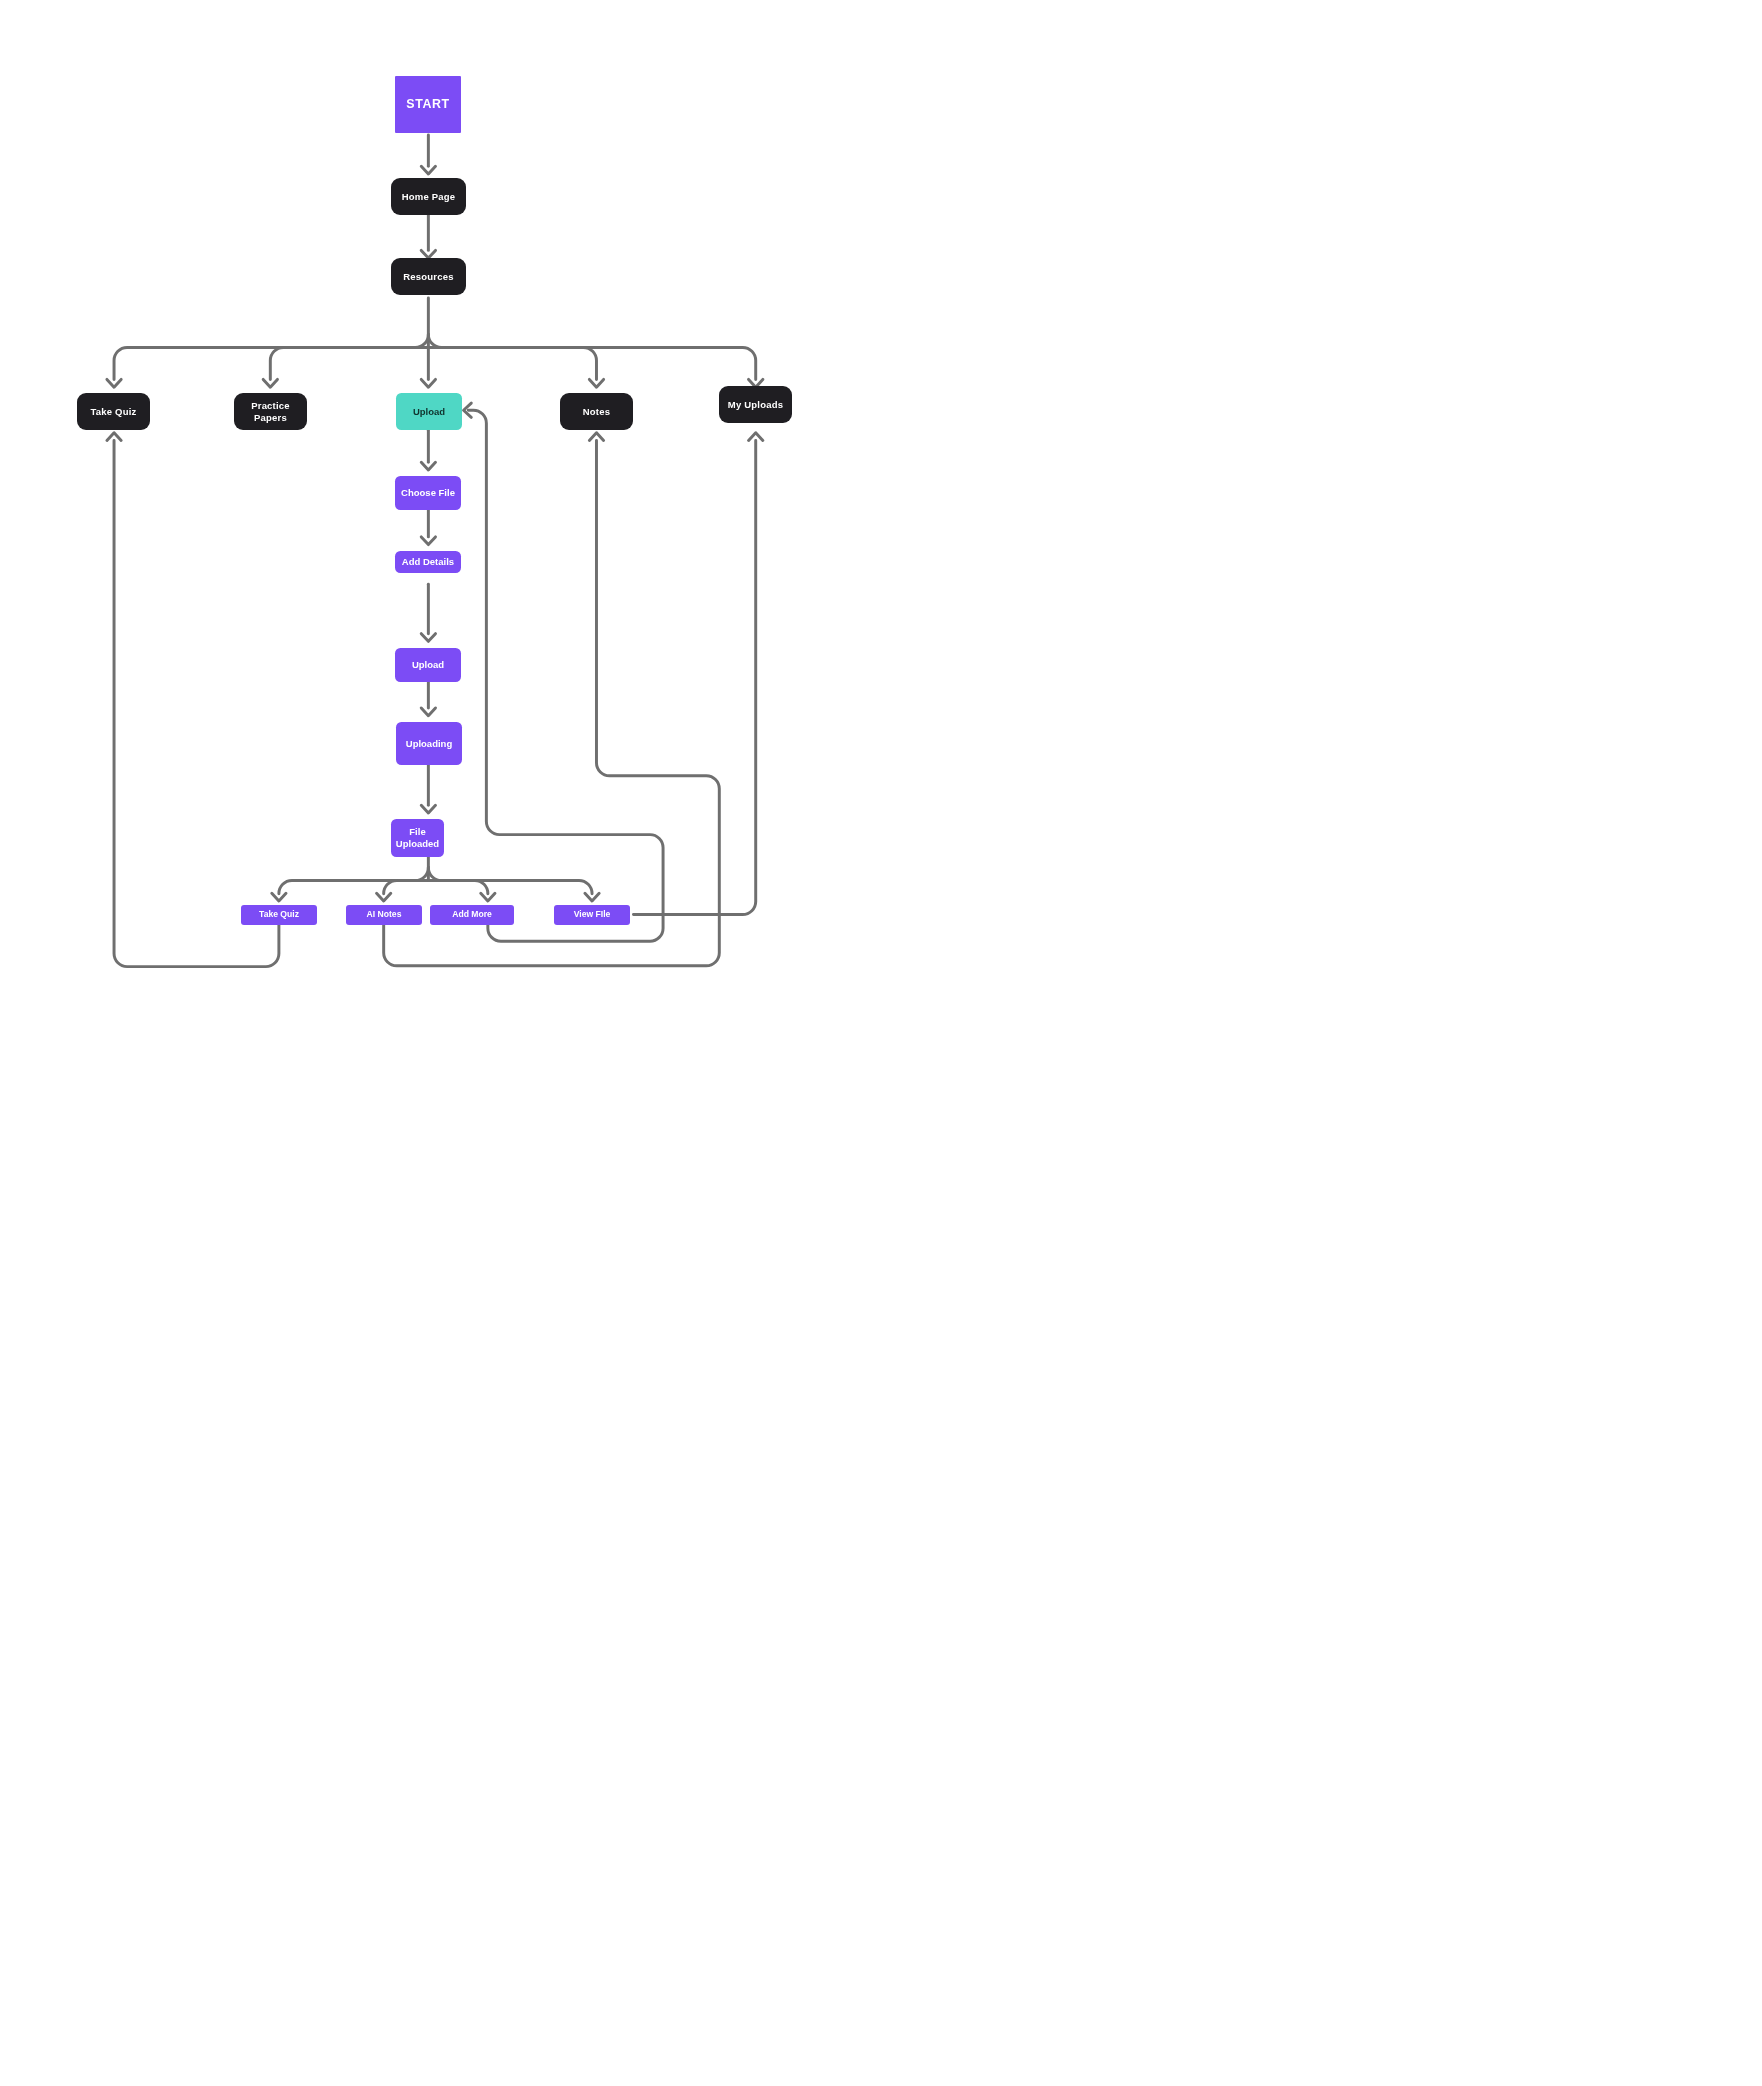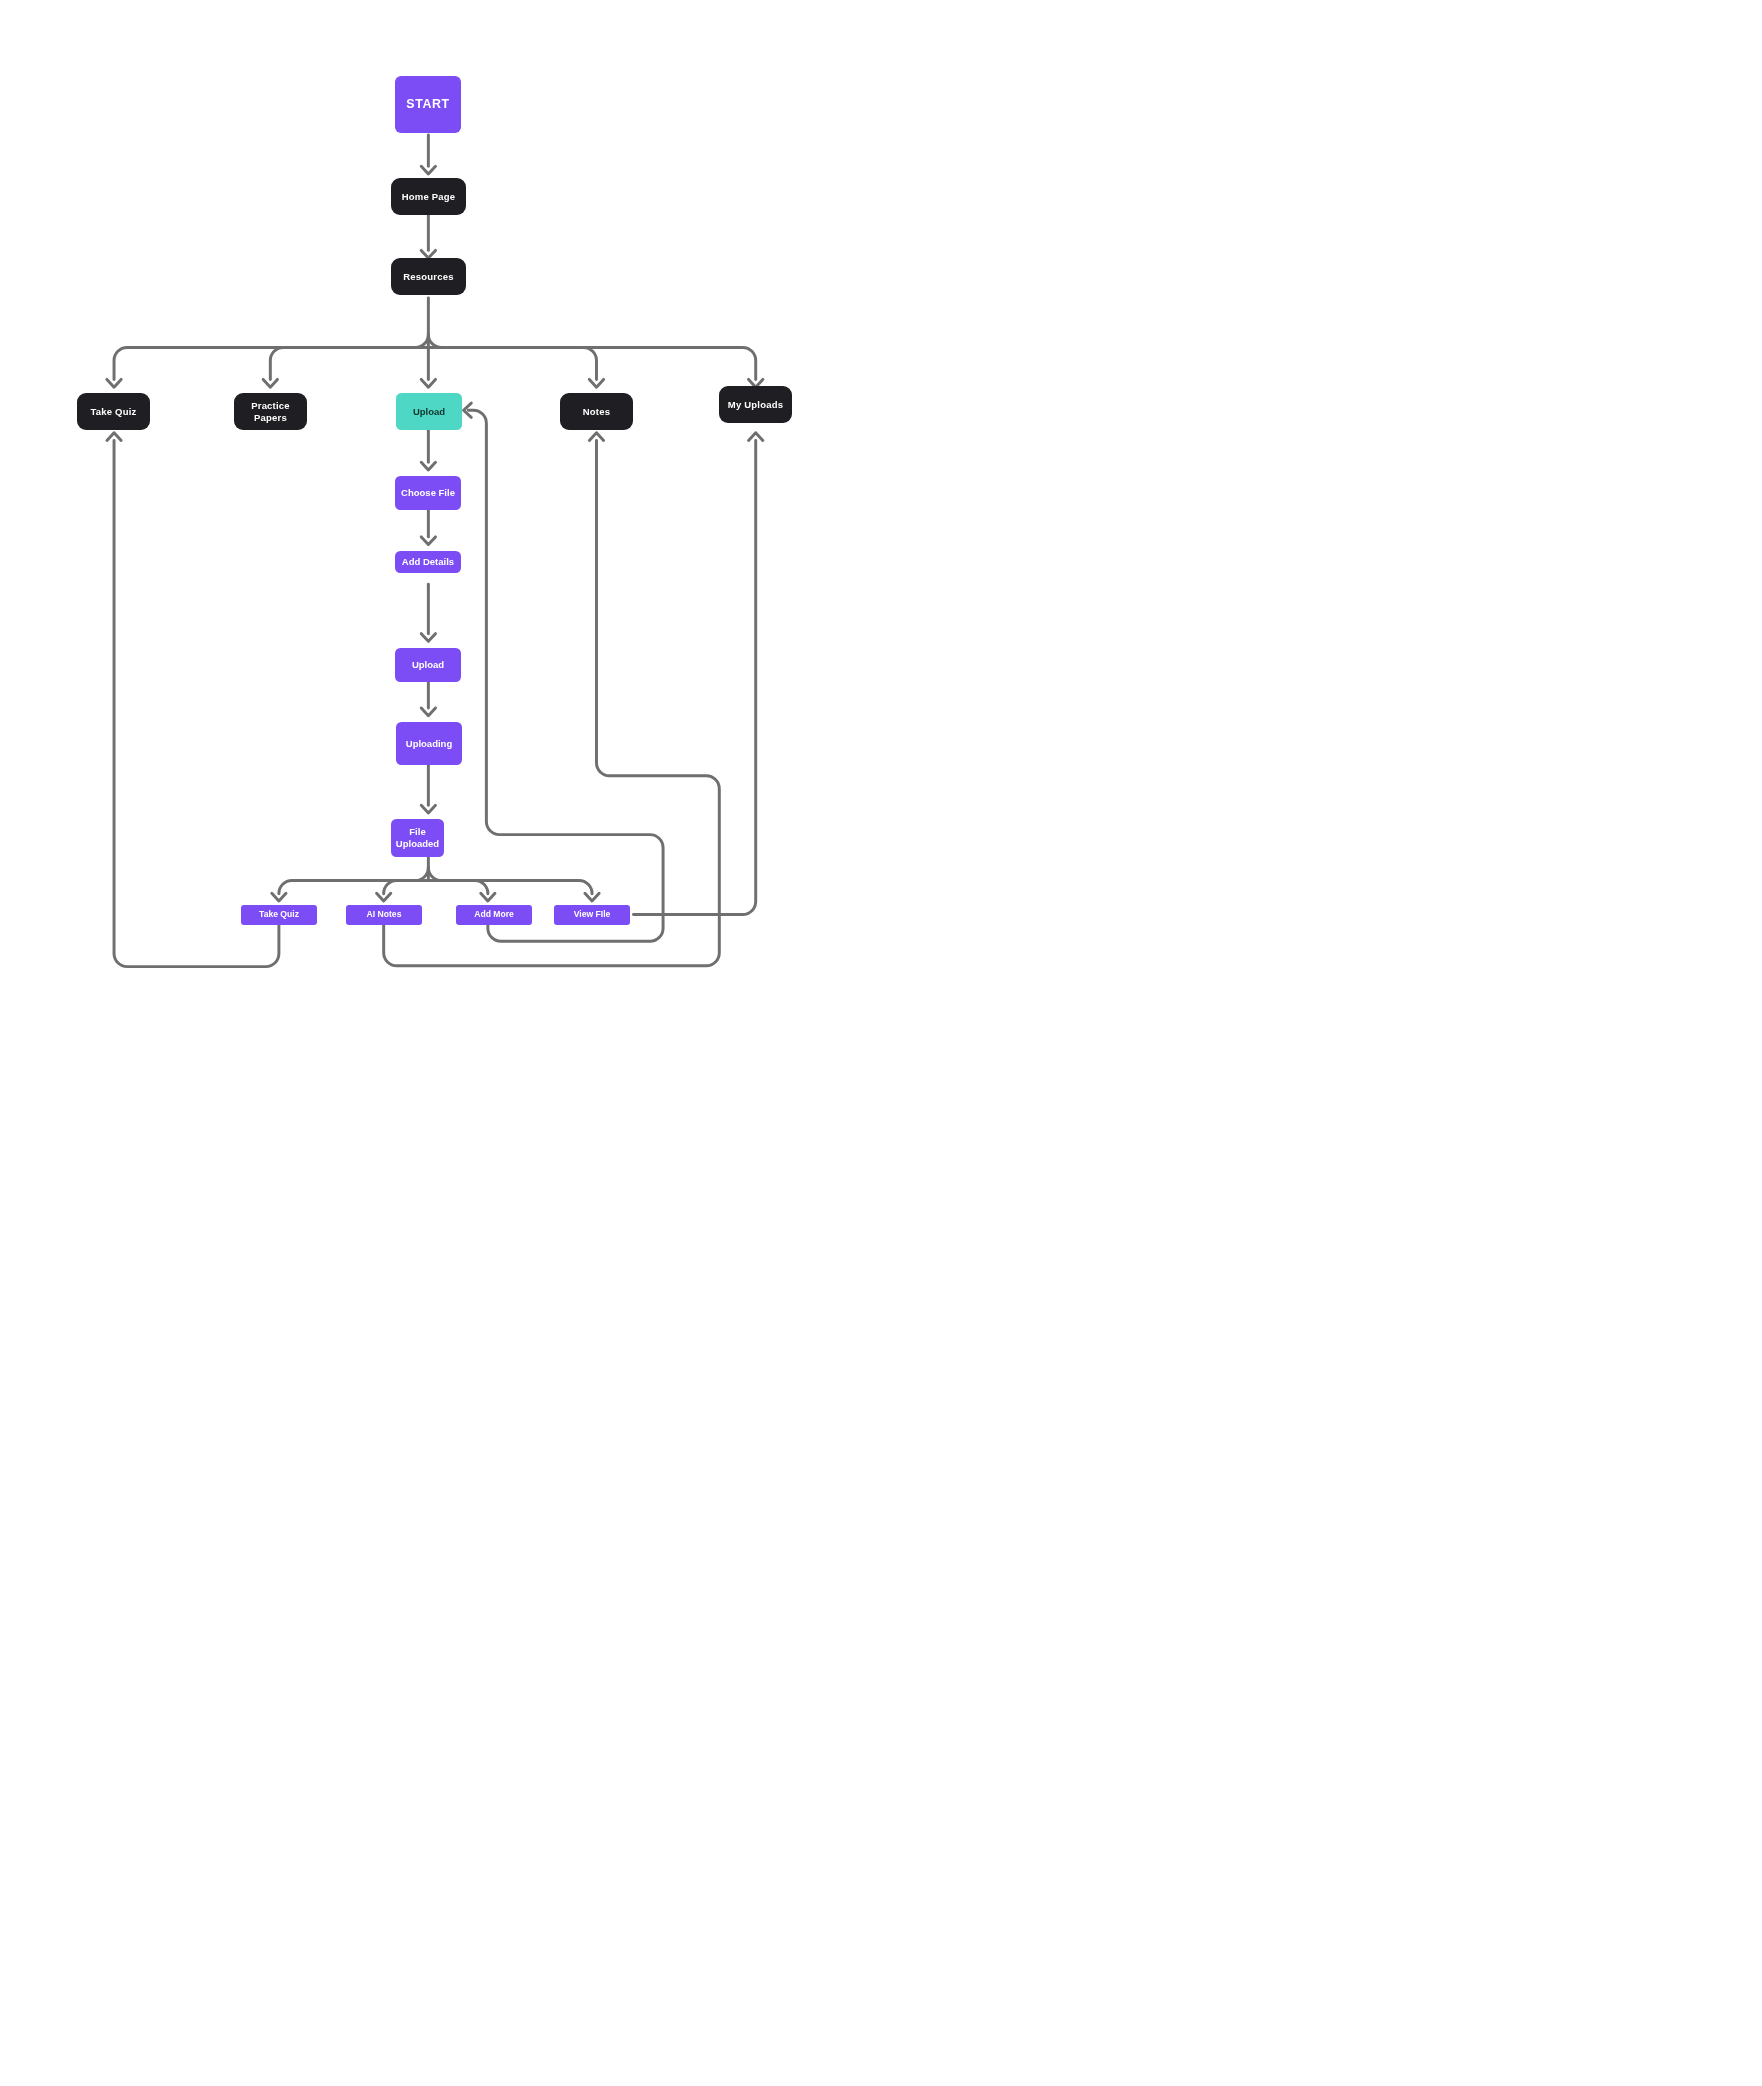--- a/index.html
+++ b/index.html
@@ -7,21 +7,21 @@
     position:relative; width:881px; height:1043px; background:#ffffff;
     font-family:"Liberation Sans", sans-serif; overflow:hidden;
   }
   .wires { position:absolute; left:0; top:0; width:881px; height:1043px; }
   .wires path { fill:none; stroke:#6F6F6F; stroke-width:5; stroke-linecap:round; stroke-linejoin:round; }
   .node {
     position:absolute; display:flex; align-items:center; justify-content:center;
     text-align:center; font-weight:bold; box-sizing:border-box;
   }
   .node span { display:block; line-height:1.25; }
-  .n-start { background:#7C4CF5; color:#ffffff; border-radius:6px; font-size:12.4px; letter-spacing:0.6px;align-items:center; }
+  .n-start { background:#7C4CF5; color:#ffffff; border-radius:1px; font-size:12.4px; letter-spacing:0.6px;align-items:center; }
   .n-dark  { background:#1F1E22; color:#ffffff; border-radius:9px;  font-size:9.5px; letter-spacing:0.2px; padding:0 6px; }
   .n-teal  { background:#4FD7C5; color:#10332E; border-radius:5.3px;  font-size:9.5px; }
   .n-purp  { background:#7C4CF5; color:#ffffff; border-radius:5.3px;  font-size:9.5px; }
   .n-small { background:#7C4CF5; color:#ffffff; border-radius:3px;  font-size:8.6px; }
 </style>
 </head>
 <body>
 
 <div class="stage">
 
@@ -177,21 +177,21 @@
   </div>
 
   <div class="node n-small" style="left:241px; top:905px; width:76px; height:19.5px;">
     <span>Take Quiz</span>
   </div>
 
   <div class="node n-small" style="left:346px; top:905px; width:76px; height:19.5px;">
     <span>AI Notes</span>
   </div>
 
-  <div class="node n-small" style="left:456px; top:905px; width:76px; height:19.5px;text-align:right;">
+  <div class="node n-small" style="left:430px; top:905px; width:84px; height:19.5px;text-align:right;">
     <span>Add More</span>
   </div>
 
   <div class="node n-small" style="left:554px; top:905px; width:76px; height:19.5px;">
     <span>View FIle</span>
   </div>
 
 </div>
 
 

